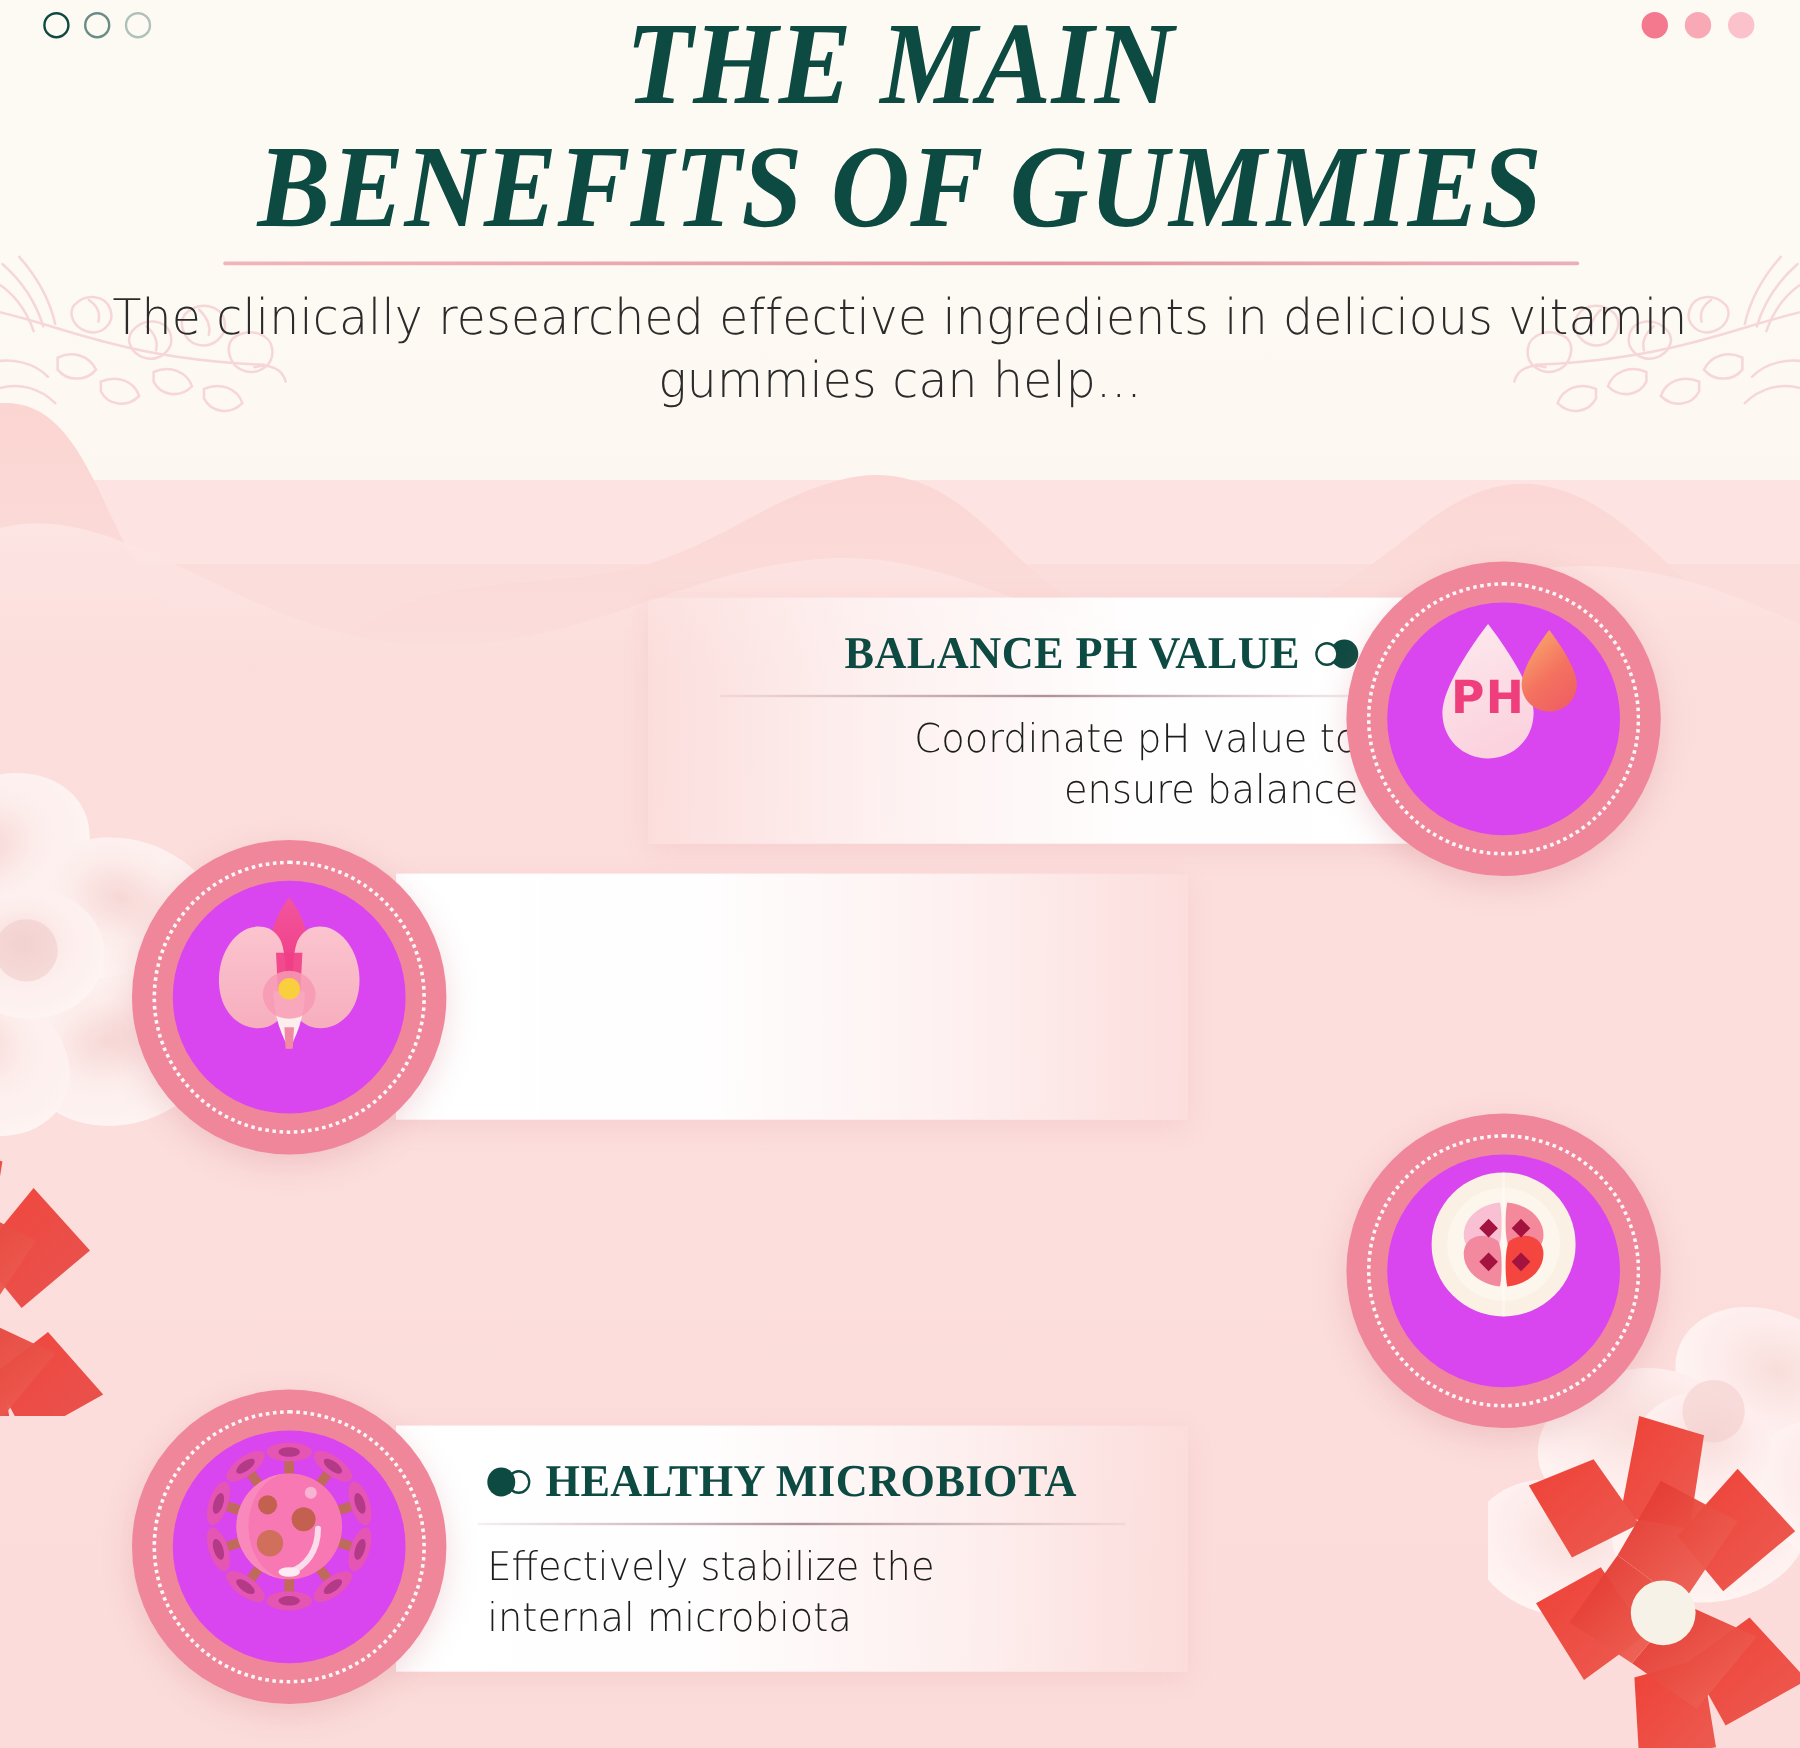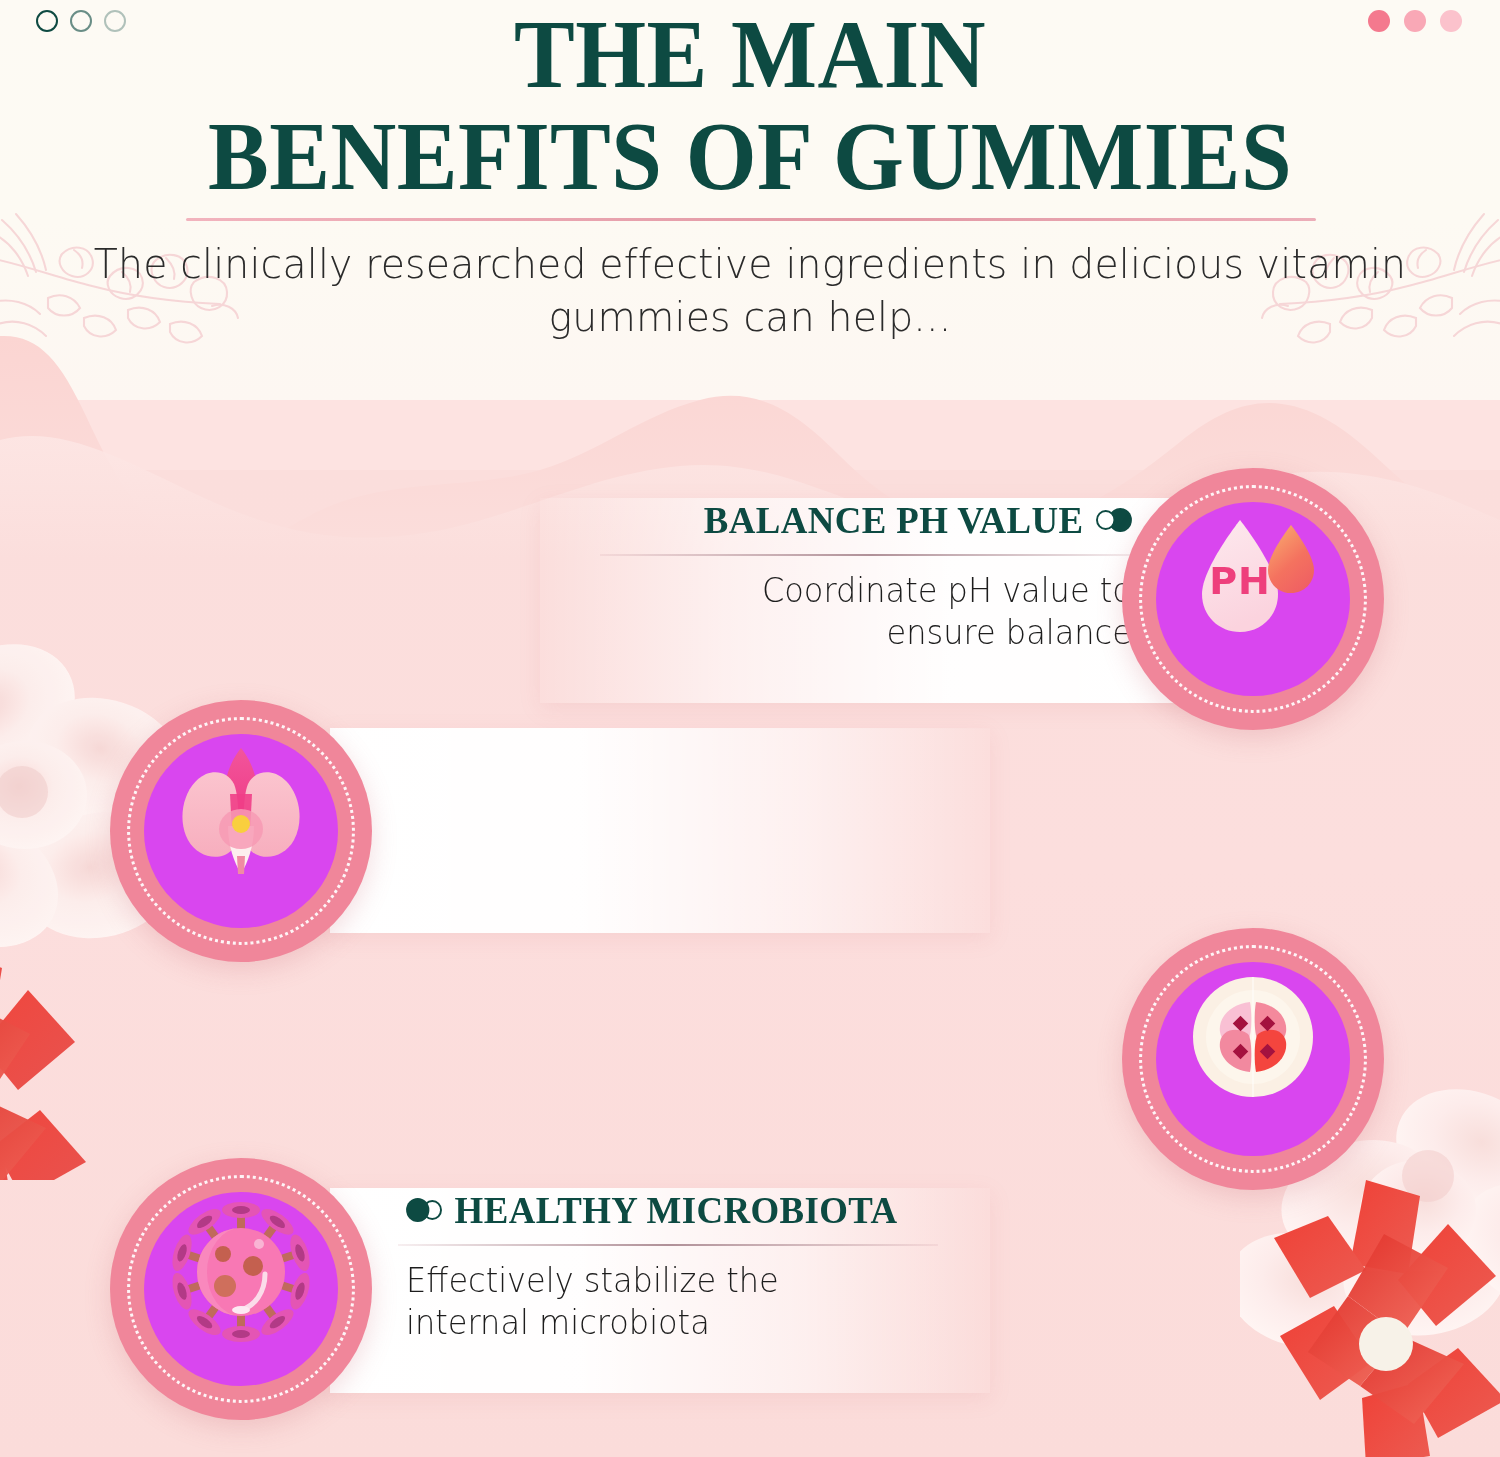--- a/index.html
+++ b/index.html
@@ -23,21 +23,21 @@
     border:2.5px solid #0e4a42;box-sizing:border-box;background:transparent;
   }
   .hdr-dots-left .ring:nth-child(2){border-color:rgba(14,74,66,.62);}
   .hdr-dots-left .ring:nth-child(3){border-color:rgba(14,74,66,.32);}
 
   .hdr-dots-right{position:absolute;right:38px;top:10px;display:flex;gap:14px;}
   .hdr-dots-right .dot{width:22px;height:22px;border-radius:50%;background:#f4798e;}
   .hdr-dots-right .dot:nth-child(2){background:#f9a8b6;}
   .hdr-dots-right .dot:nth-child(3){background:#fbc2cc;}
 
-  .title-wrap{position:absolute;left:0;top:6px;width:1500px;text-align:center;}
+  .title-wrap{position:absolute;left:0;top:6px;width:1500px;text-align:center;font-style:italic;}
   .title-line{
     font-family:"Liberation Serif", serif;
     font-weight:700;color:#0d4a42;
     letter-spacing:0.5px;line-height:0.98;
     transform:scaleX(0.93);
   }
   .title-line.l1{font-size:98px;}
   .title-line.l2{font-size:98px;margin-top:6px;}
   .title-rule{
     position:absolute;left:186px;top:218px;width:1130px;height:3px;
@@ -76,21 +76,21 @@
   .panel{
     position:absolute;top:0;height:205px;
     box-shadow:0 6px 20px rgba(214,120,130,.13);
   }
   .panel.to-right{
     background:linear-gradient(90deg,rgba(255,255,255,0) 0%,rgba(255,255,255,.55) 28%,rgba(255,255,255,.97) 62%,#ffffff 100%);
   }
   .panel.to-left{
     background:linear-gradient(270deg,rgba(255,255,255,0) 0%,rgba(255,255,255,.55) 28%,rgba(255,255,255,.97) 62%,#ffffff 100%);
   }
-  .ctext{position:absolute;top:0;height:205px;display:flex;flex-direction:column;justify-content:flex-start;}
+  .ctext{position:absolute;top:0;height:205px;display:flex;flex-direction:column;justify-content:center;}
   .ctitle{
     font-family:"Liberation Serif", serif;font-weight:700;
     color:#0d4a42;font-size:38px;letter-spacing:.4px;white-space:nowrap;
     display:flex;align-items:center;gap:13px;
     transform:scaleX(0.97);
   }
   .ctitle.right-align{justify-content:flex-end;}
   .ctitle.left-align{justify-content:flex-start;}
   .bullets{display:inline-flex;align-items:center;flex:0 0 auto;}
   .b-open{

